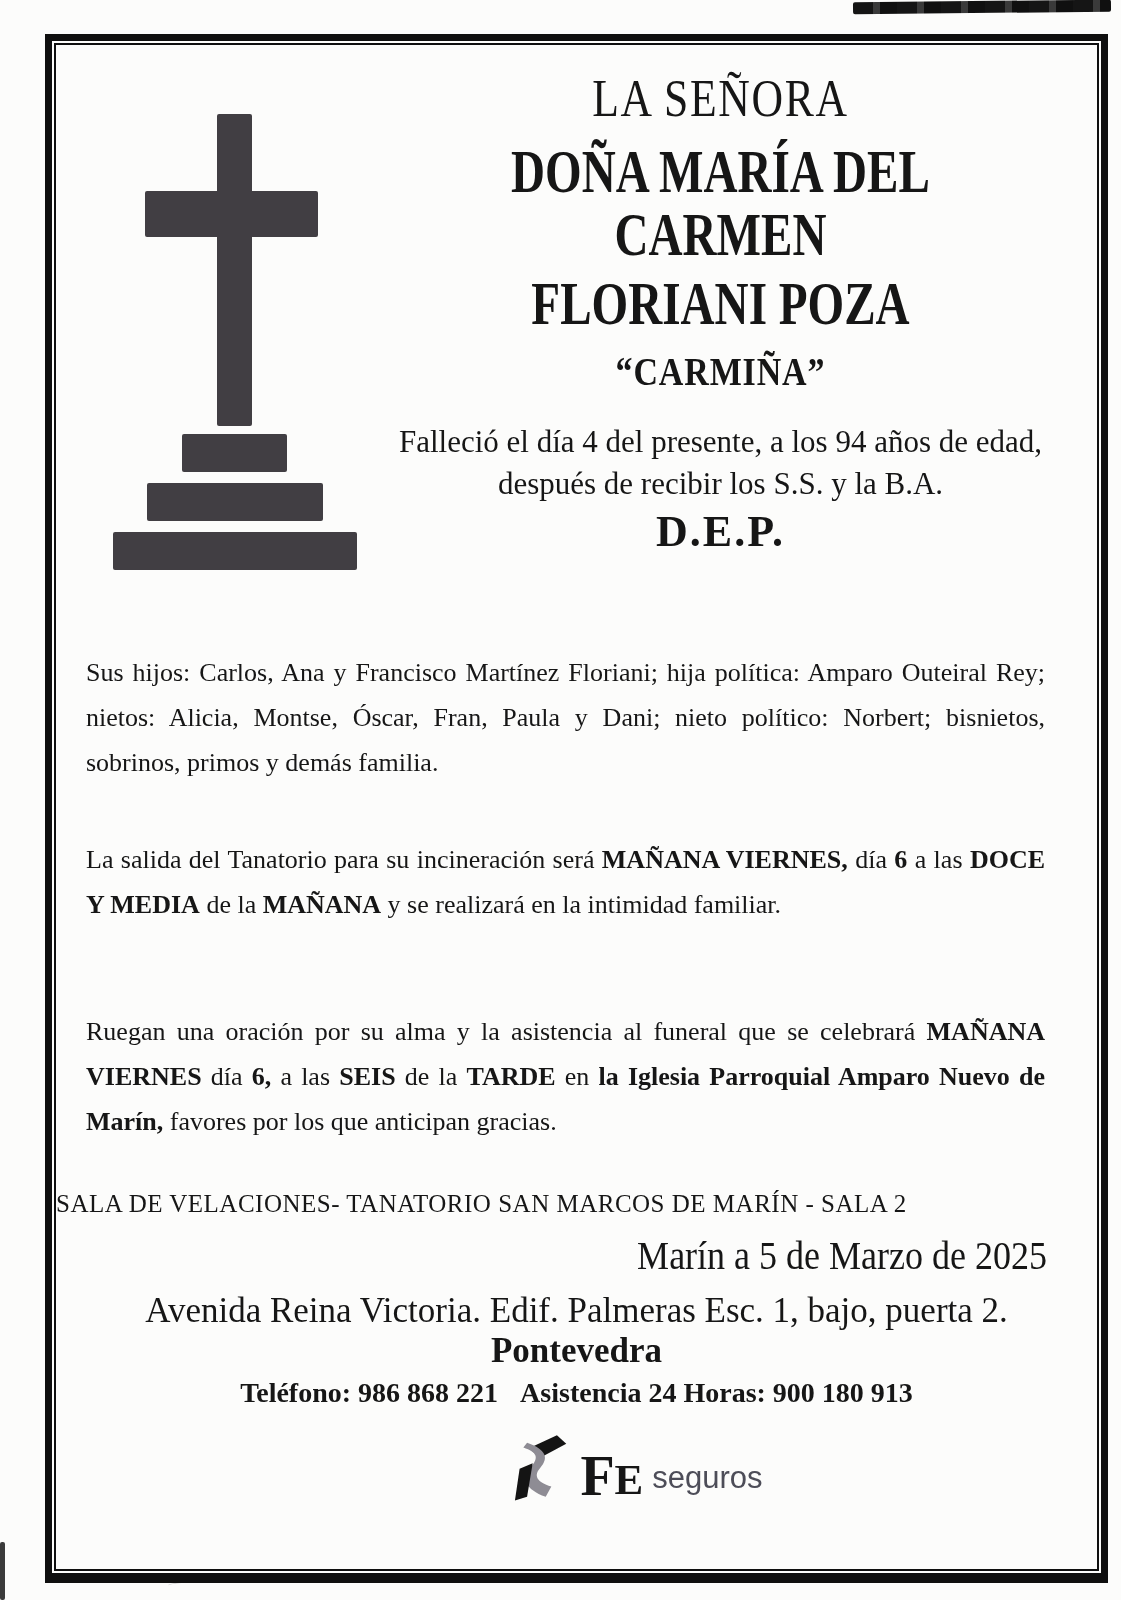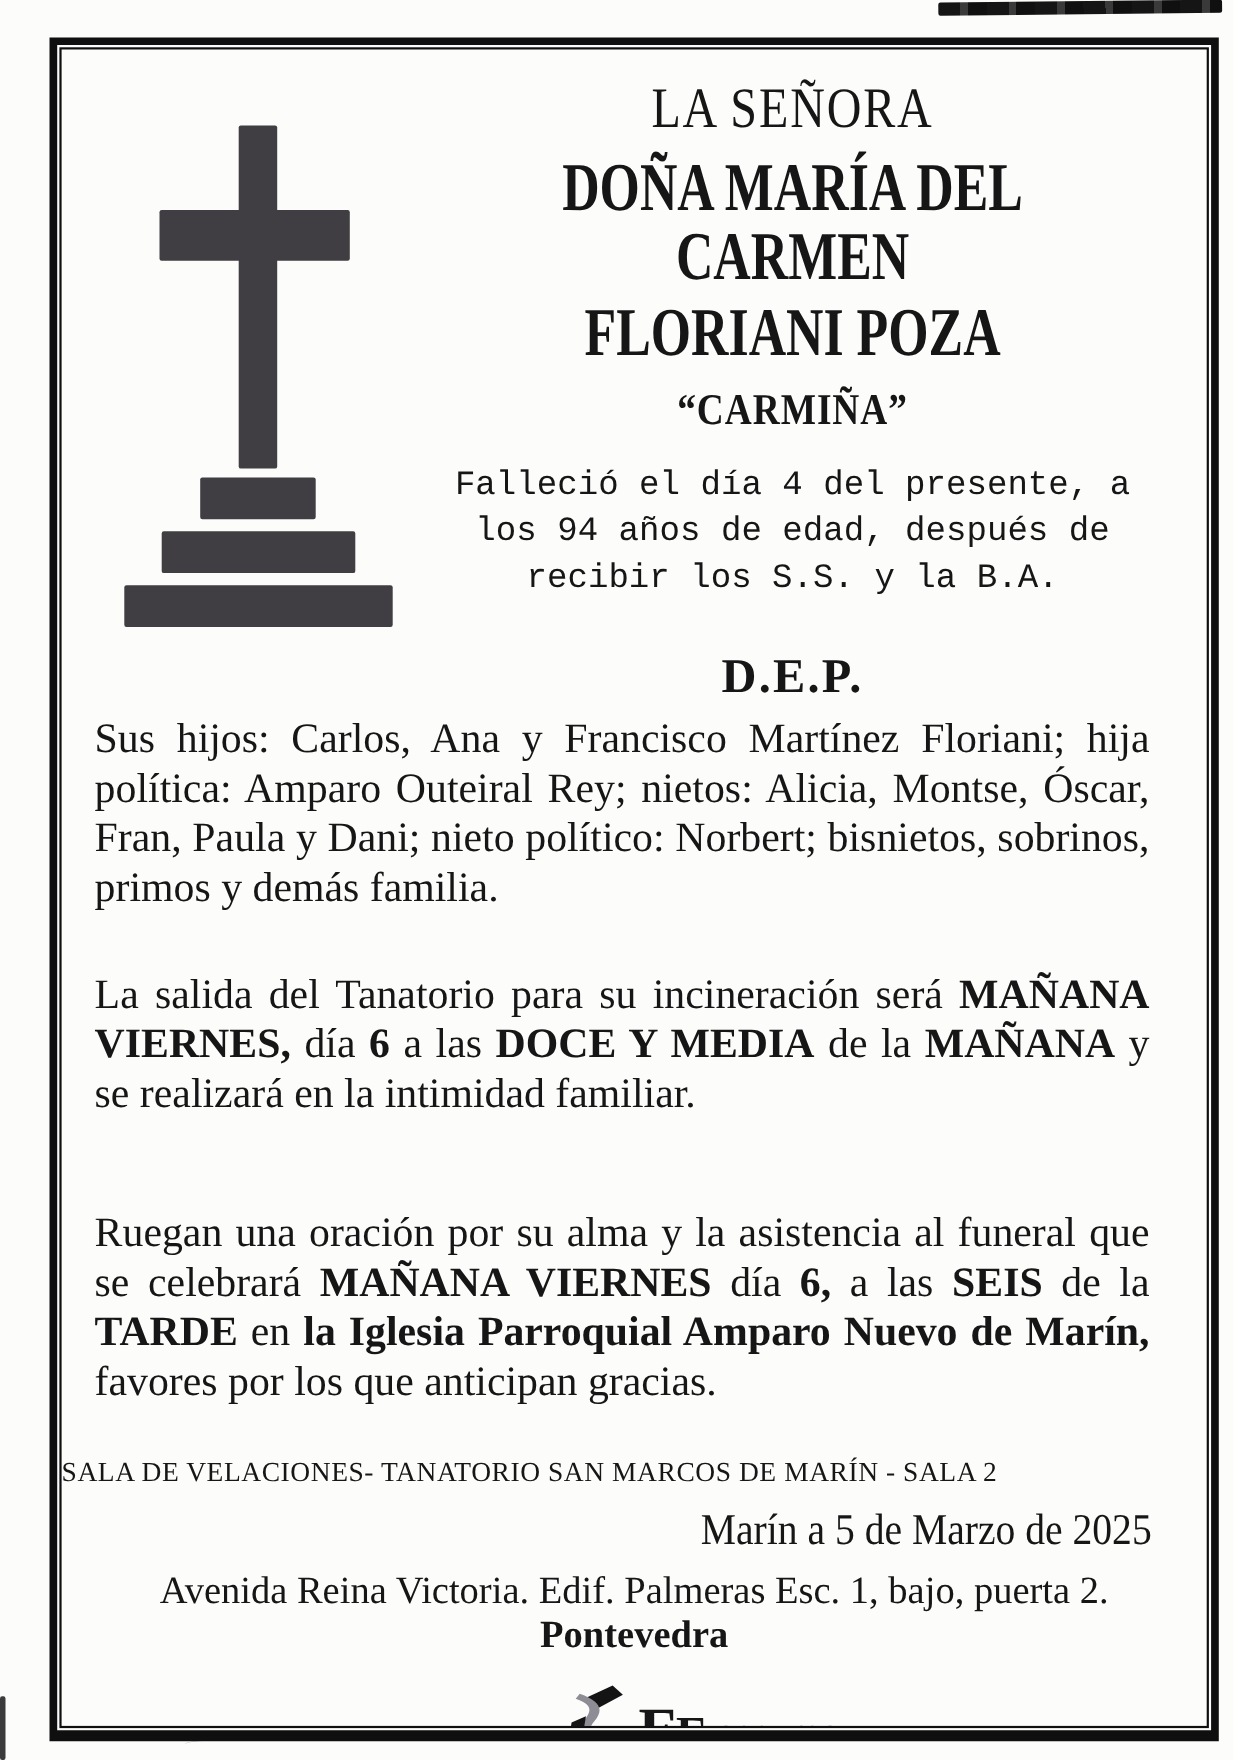--- a/index.html
+++ b/index.html
@@ -35,25 +35,25 @@
   .cross-s3{left:57px;  top:487px; width:244px; height:38px;}
 
   .header-text{position:absolute; left:300px; right:12px; top:0; text-align:center;}
   .condensed{display:block; transform:scaleX(0.78); transform-origin:50% 50%;}
   .honorific{font-size:52px; letter-spacing:2px; margin-top:24px; transform:scaleX(0.84);}
   .deceased-name{font-size:62px; font-weight:bold; line-height:1.02; transform:scaleX(0.76);}
   .name1{margin-top:12px;}
   .name2{margin-top:6px;}
   .nickname{font-size:40px; font-weight:bold; margin-top:12px; transform:scaleX(0.85); letter-spacing:1px;}
   .widow-note{font-size:39px; margin-top:8px;}
-  .death-statement{font-size:31px; line-height:1.38; margin:26px auto 0; max-width:665px;font-family:Liberation Mono, monospace;}
-  .dep{font-size:44px; font-weight:bold; letter-spacing:2px; margin-top:40px;}
+  .death-statement{font-size:31px; line-height:1.38; margin:26px auto 0; max-width:665px;}
+  .dep{font-size:44px; font-weight:bold; letter-spacing:2px; }
 
   
-  .para{font-size:38px; line-height:45px; text-align:justify; margin:52px 52px 0 30px;}
+  .para{font-size:26px; line-height:45px; text-align:justify; margin:52px 52px 0 30px;}
   .para.first{margin-top:45px;}
   .para.gap-lg{margin-top:82px;}
   .para b{font-weight:bold;}
 
   
   .venue{font-size:25px; letter-spacing:.5px; text-align:left; margin-top:46px;}
   .dateline{font-size:40px; text-align:right; margin:14px 50px 0 0; transform:scaleX(0.9); transform-origin:100% 50%;}
   .address{font-size:35px; text-align:center; margin-top:12px;}
   .phone{font-size:28px; font-weight:bold; text-align:center; margin-top:6px;}
   .phone .assist{margin-left:22px;}
@@ -101,20 +101,21 @@
       <p class="para"><span>La salida del Tanatorio para su incineración será </span><b>MAÑANA VIERNES,</b><span> día </span><b>6</b><span> a las </span><b>DOCE Y MEDIA</b><span> de la </span><b>MAÑANA</b><span> y se realizará en la intimidad familiar.</span></p>
 
       <p class="para gap-lg"><span>Ruegan una oración por su alma y la asistencia al funeral que se celebrará </span><b>MAÑANA VIERNES</b><span> día </span><b>6,</b><span> a las </span><b>SEIS</b><span> de la </span><b>TARDE</b><span> en </span><b>la Iglesia Parroquial Amparo Nuevo de Marín,</b><span> favores por los que anticipan gracias.</span></p>
 
       <div class="venue">SALA DE VELACIONES- TANATORIO SAN MARCOS DE MARÍN - SALA 2</div>
 
       <div class="dateline">Marín a 5 de Marzo de 2025</div>
 
       <div class="address"><span>Avenida Reina Victoria. Edif. Palmeras Esc. 1, bajo, puerta 2. </span><b>Pontevedra</b></div>
 
+      <div class="phone"><b>Teléfono: 986 868 221</b><b class="assist">Asistencia  24 Horas: 900 180 913</b></div>
 
       <div class="logo-row">
         <svg class="logo-mark" viewBox="0 0 60 72" aria-hidden="true">
           <path d="M16 16 L46 2 L56 11 L28 26 Z" fill="#141414"></path>
           <path d="M14 10 C34 17 38 26 28 37 C21 45 24 52 40 57 L34 68 C12 60 7 48 18 36 C27 26 25 20 10 15 Z" fill="var(--logo-gray)"></path>
           <path d="M6 38 L20 32 L14 68 L1 72 Z" fill="#141414"></path>
         </svg>
         <span class="logo-f">F</span>
         <span class="logo-e">E</span>
         <span class="logo-tagline">seguros</span>

